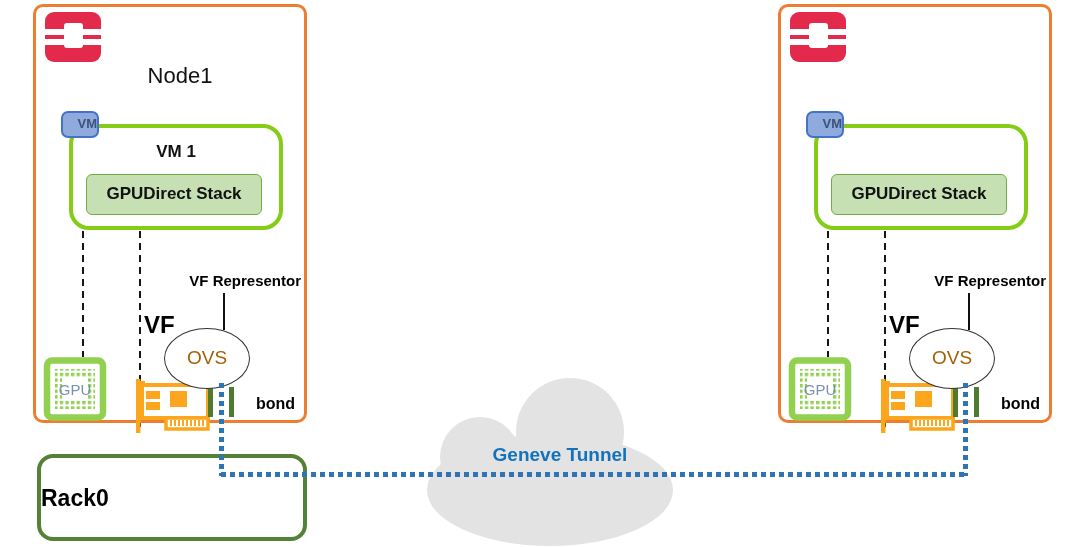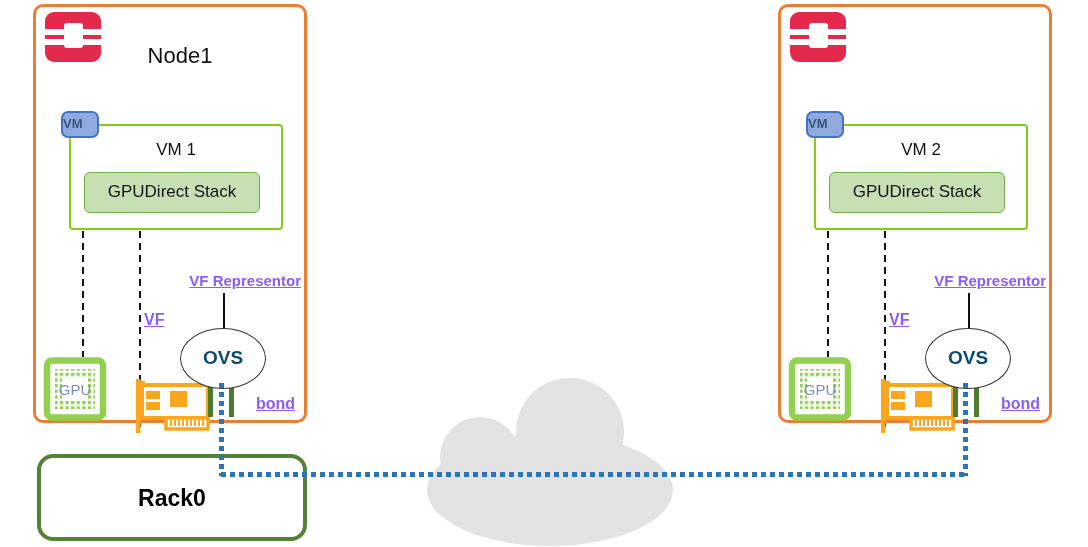--- a/index.html
+++ b/index.html
@@ -2,65 +2,65 @@
 <html><head>
 <meta charset="utf-8">
 <style>
   html,body{margin:0;padding:0;background:#fff;}
   .stage{position:relative;width:1088px;height:547px;background:#fff;
          font-family:"Liberation Sans",sans-serif;overflow:hidden;color:#1a1a1a;}
 
   
   .node{position:absolute;top:4px;width:274px;height:419px;box-sizing:border-box;
         border:3px solid #ED7D31;border-radius:10px;background:#fff;z-index:2;}
-  .node-title{position:absolute;left:20px;width:248px;top:36px;text-align:center;
+  .node-title{position:absolute;left:20px;width:248px;top:56px;text-align:center;
               font-size:22px;color:#111;}
   
   .oslogo{position:absolute;left:9px;top:5px;width:56px;height:50px;
           background:#E42A4C;border-radius:9px;}
   .os-hole{position:absolute;left:19px;top:11px;width:19px;height:25px;background:#fff;border-radius:3px;}
   .os-stripe{position:absolute;left:0;right:0;height:6px;background:#fff;}
   .os-s1{top:17px}.os-s2{top:27px}
 
   
   .vm-box{position:absolute;left:33px;top:117px;width:214px;height:106px;box-sizing:border-box;
-          border:2px solid #84cc16;border-radius:4px;background:#fff;}
+          border:4px solid #84cc16;border-radius:20px;background:#fff;font-weight:bold;}
   .vm-title{position:absolute;left:0;width:100%;top:14px;text-align:center;font-size:17px;color:#111;}
   .stack-box{position:absolute;left:13px;top:46px;width:176px;height:41px;box-sizing:border-box;
              background:#C6E0B4;border:1.5px solid #70AD47;border-radius:6px;
              text-align:center;line-height:38px;font-size:17px;color:#111;}
   .vm-badge{position:absolute;left:25px;top:104px;width:38px;height:27px;box-sizing:border-box;
             background:#8FAADC;border:2.5px solid #4472C4;border-radius:7px;z-index:3;
-            text-align:left;line-height:21px;font-size:13px;font-weight:600;color:#3B537A;}
+            text-align:right;line-height:21px;font-size:13px;font-weight:600;color:#3B537A;}
 
   
   .dash-v{position:absolute;width:2.4px;z-index:1;
           background:repeating-linear-gradient(to bottom,#151515 0 7px,transparent 7px 12px);}
   .conn-line{position:absolute;width:2px;background:#111;}
 
   
-  .lbl{position:absolute;font-weight:bold;color:#8b5cf6;white-space:nowrap;z-index:4;text-decoration:underline;}
-  .lbl-vf{left:108px;top:304px;font-size:16px;}
+  .lbl{position:absolute;font-weight:bold;color:#000000;white-space:nowrap;z-index:4;}
+  .lbl-vf{left:108px;top:304px;font-size:24px;}
   .lbl-vfrep{right:3px;top:265px;font-size:15px;}
   .lbl-bond{left:220px;top:388px;font-size:16px;}
 
-  .ovs{position:absolute;left:144px;top:321px;width:86px;height:61px;box-sizing:border-box;
+  .ovs{position:absolute;left:128px;top:321px;width:86px;height:61px;box-sizing:border-box;
        border:1.4px solid #333;border-radius:50%;background:#fff;z-index:3;
-       text-align:center;line-height:58px;font-size:19px;color:#0c4a6e;font-weight:bold;}
+       text-align:center;line-height:58px;font-size:19px;color:#a16207;}
 
   .gpu-icon{position:absolute;left:7px;top:349px;width:64px;height:66px;z-index:2;}
   .nic-icon{position:absolute;left:99px;top:372px;width:76px;height:54px;z-index:2;}
   .bond-bar{position:absolute;top:380px;width:5px;height:30px;background:#4F7B30;z-index:2;}
   .bond-b1{left:172px}.bond-b2{left:193px}
 
   
   .rack{position:absolute;top:454px;width:270px;height:87px;box-sizing:border-box;
         border:4px solid #538135;border-radius:16px;background:#fff;z-index:2;}
   .rack-label{position:absolute;left:0;width:100%;top:0;height:100%;
-              text-align:center;line-height:80px;font-size:23px;font-weight:bold;color:#000;}
+              line-height:80px;font-size:23px;font-weight:bold;color:#000;}
 
   
   .dot-v{position:absolute;width:5px;z-index:6;
          background:repeating-linear-gradient(to bottom,#2E75B6 0 5px,transparent 5px 9px);}
   .dot-h{position:absolute;height:5px;z-index:6;
          background:repeating-linear-gradient(to right,#2E75B6 0 5px,transparent 5px 9px);}
   .cloud{position:absolute;left:425px;top:376px;z-index:1;}
   .tunnel-label{position:absolute;left:455px;top:444px;width:210px;text-align:center;
                 font-size:19px;font-weight:bold;color:#1272BC;z-index:7;}
 </style>
@@ -144,21 +144,20 @@
     <div class="oslogo">
       <div class="os-hole"></div>
       <div class="os-stripe os-s1"></div>
       <div class="os-stripe os-s2"></div>
     </div>
 
     <div class="dash-v" style="left:46px;top:224px;height:126px"></div>
     <div class="dash-v" style="left:103px;top:224px;height:196px"></div>
 
     <div class="vm-box">
-      <div class="vm-title">VM 2</div>
       <div class="stack-box">GPUDirect Stack</div>
     </div>
     <div class="vm-badge">VM</div>
 
     <div class="lbl lbl-vfrep">VF Representor</div>
     <div class="lbl lbl-vf">VF</div>
     <div class="conn-line" style="left:187px;top:286px;height:37px"></div>
 
     <div class="ovs">OVS</div>
 
@@ -194,14 +193,15 @@
     <div class="lbl lbl-bond">bond</div>
   </div>
 
   <div class="rack" style="left:37px">
     <div class="rack-label">Rack0</div>
   </div>
 
   <div class="dot-v" style="left:219px;top:383px;height:93px"></div>
   <div class="dot-h" style="left:221px;top:472px;width:746px"></div>
   <div class="dot-v" style="left:963px;top:383px;height:93px"></div>
+  <div class="tunnel-label">Geneve Tunnel</div>
 
 </div>
 
 </body></html>

